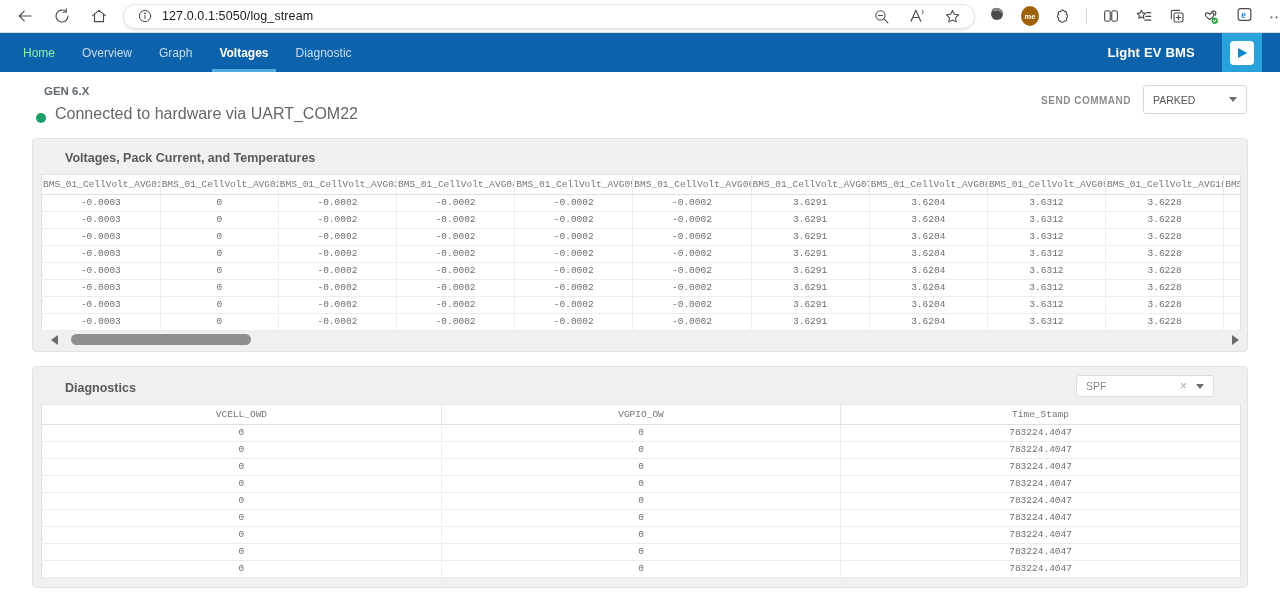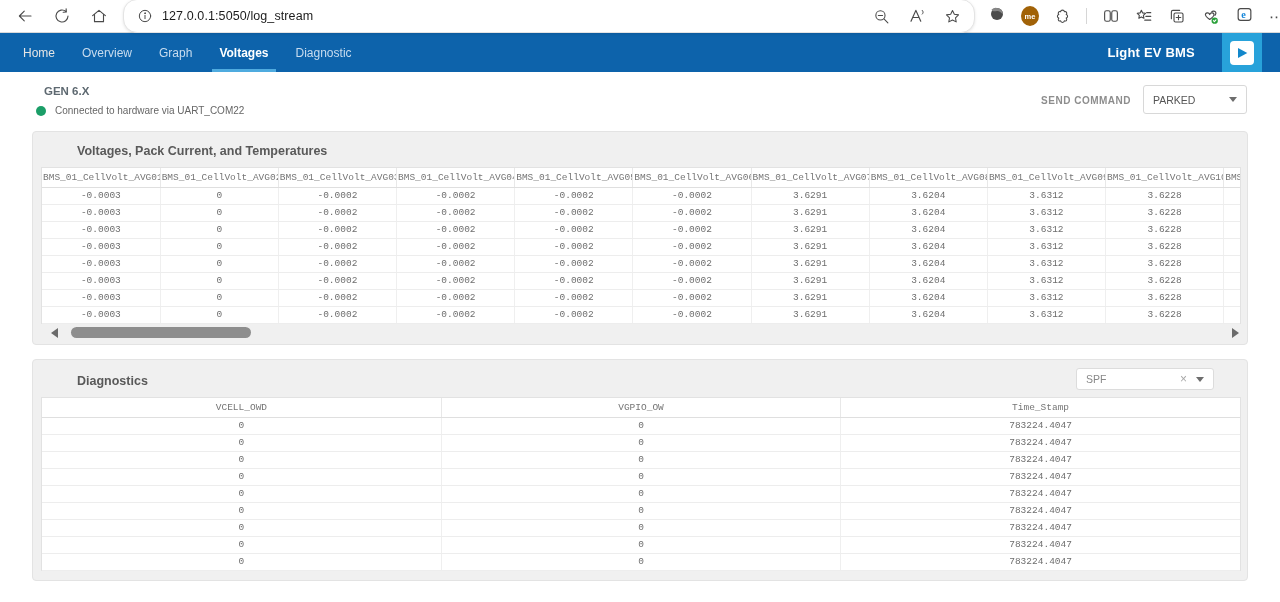--- a/index.html
+++ b/index.html
@@ -3,55 +3,55 @@
 <meta charset="utf-8">
 <style>
   *{box-sizing:border-box}
   html,body{margin:0;padding:0}
   body{width:1280px;height:602px;overflow:hidden;background:#fff;font-family:"Liberation Sans",sans-serif;position:relative}
 
   
   .toolbar{height:33px;display:flex;align-items:center;background:#fff;border-bottom:1px solid #dadada}
   .tb-left{display:flex;align-items:center;gap:19px;margin-left:16px;color:#454545}
   .ic{display:block;stroke:#4a4a4a;fill:none;stroke-width:1.5;stroke-linecap:round;stroke-linejoin:round}
-  .url-pill{flex:1;display:flex;align-items:center;height:34px;margin:0 13px 0 15px;border:1px solid #e4e4e4;border-radius:14px;box-shadow:0 1px 3px rgba(0,0,0,.10);padding:0 13px;background:#fff}
+  .url-pill{flex:1;display:flex;align-items:center;height:25px;margin:0 13px 0 15px;border:1px solid #e4e4e4;border-radius:14px;box-shadow:0 1px 3px rgba(0,0,0,.10);padding:0 13px;background:#fff}
   .url-text{font-size:12.5px;color:#1c1c1c;margin-left:9px;flex:1;letter-spacing:.1px}
   .pill-right{display:flex;gap:18px;align-items:center}
   .tb-right{display:flex;align-items:center;gap:15px;color:#4a4a4a;margin-right:2px}
   .avatar-me{width:18px;height:20px;border-radius:50%;background:#a16207;color:#fff;font-size:7.5px;display:flex;align-items:center;justify-content:center;font-weight:700}
   .tb-divider{width:1px;height:16px;background:#d6d6d6}
   .overflow-dots{font-size:15px;color:#4a4a4a;width:9px;overflow:hidden;white-space:nowrap;line-height:33px}
 
   
   .navbar{height:39px;background:var(--nav-blue,#0d63ab);display:flex;align-items:stretch;color:#fff}
   .nav-tabs{display:flex;gap:13px;padding-left:16px}
   .nav-tab{display:flex;align-items:center;padding:0 7px;font-size:12px;color:#c8dcef;position:relative;cursor:pointer}
-  .nav-tab.dimmed{color:#e5e5e5}
+  .nav-tab.dimmed{color:#86efac}
   .nav-tab.active{color:#fff;font-weight:700}
   .nav-tab.active::after{content:"";position:absolute;left:0;right:0;bottom:0;height:3px;background:#4fabdf}
   .nav-spacer{flex:1}
   .brand{align-self:center;font-size:13px;font-weight:700;margin-right:27px;letter-spacing:.2px}
   .logo{width:40px;height:39px;background:var(--accent,#28a2da);display:flex;align-items:center;justify-content:center;margin-right:18px}
   .logo-inner{width:24px;height:24px;background:#fff;border-radius:4px;display:flex;align-items:center;justify-content:center}
 
   
   .status-row{display:flex;justify-content:space-between;align-items:flex-start;padding:13px 33px 0 36px}
   .gen-label{font-size:11.5px;font-weight:700;color:#5e6971;margin:0 0 8px 8px}
-  .conn{display:flex;align-items:flex-end;font-size:10px;color:#666}
+  .conn{display:flex;align-items:flex-end;font-size:16px;color:#666}
   .dot{width:10px;height:10px;border-radius:50%;background:var(--green,#1b9e68);margin-right:9px;flex:0 0 auto}
   .send-cmd{display:flex;flex-direction:row;align-items:flex-end}
   .send-cmd-label{font-size:10px;font-weight:700;color:#8d8d8d;letter-spacing:.5px;margin:0 12px 8px 0}
   .select-box{width:104px;height:29px;border:1px solid #d8d8d8;border-radius:3px;background:#fff;display:flex;align-items:center;justify-content:space-between;padding:0 9px;font-size:10.5px;color:#555;cursor:pointer}
   .caret{width:0;height:0;border-left:4px solid transparent;border-right:4px solid transparent;border-top:5px solid #6d6d6d}
 
   
   .panel{margin:0 32px;background:#f0f0f0;border:1px solid #e3e3e3;border-radius:4px;padding:8px}
   .panel.v{margin-top:15px;height:214px}
   .panel.d{margin-top:14px;height:222px}
-  .panel-title{font-size:12.5px;font-weight:700;color:#595959;margin:4px 0 9px 36px}
+  .panel-title{font-size:12.5px;font-weight:700;color:#595959;margin:4px 0 9px 24px}
   .d-head{display:flex;justify-content:space-between;align-items:center;margin-bottom:7px}
   .filter-box{width:138px;height:22px;background:#fff;border:1px solid #dcdcdc;border-radius:3px;display:flex;align-items:center;padding:0 9px;font-size:10.5px;color:#888;margin-right:25px;cursor:pointer}
   .filter-clear{margin-left:auto;color:#a8a8a8;font-size:12px;margin-right:9px;cursor:pointer}
 
   .table-clip{width:1200px;overflow:hidden;background:#fff;border:1px solid #e2e2e2;border-bottom:none}
   table.grid{border-collapse:collapse;table-layout:fixed;background:#fff}
   .grid th{height:19px;font:400 9.5px "Liberation Mono",monospace;color:#767676;text-align:center;border-bottom:1px solid #dfdfdf;border-right:1px solid #e8e8e8;overflow:hidden;white-space:nowrap}
   .grid td{height:17px;font:400 9.5px "Liberation Mono",monospace;color:#6e6e6e;text-align:center;border-right:1px solid #efefef;border-bottom:1px solid #ededed;overflow:hidden;white-space:nowrap}
   .grid th:last-child,.grid td:last-child{border-right:none}
 

